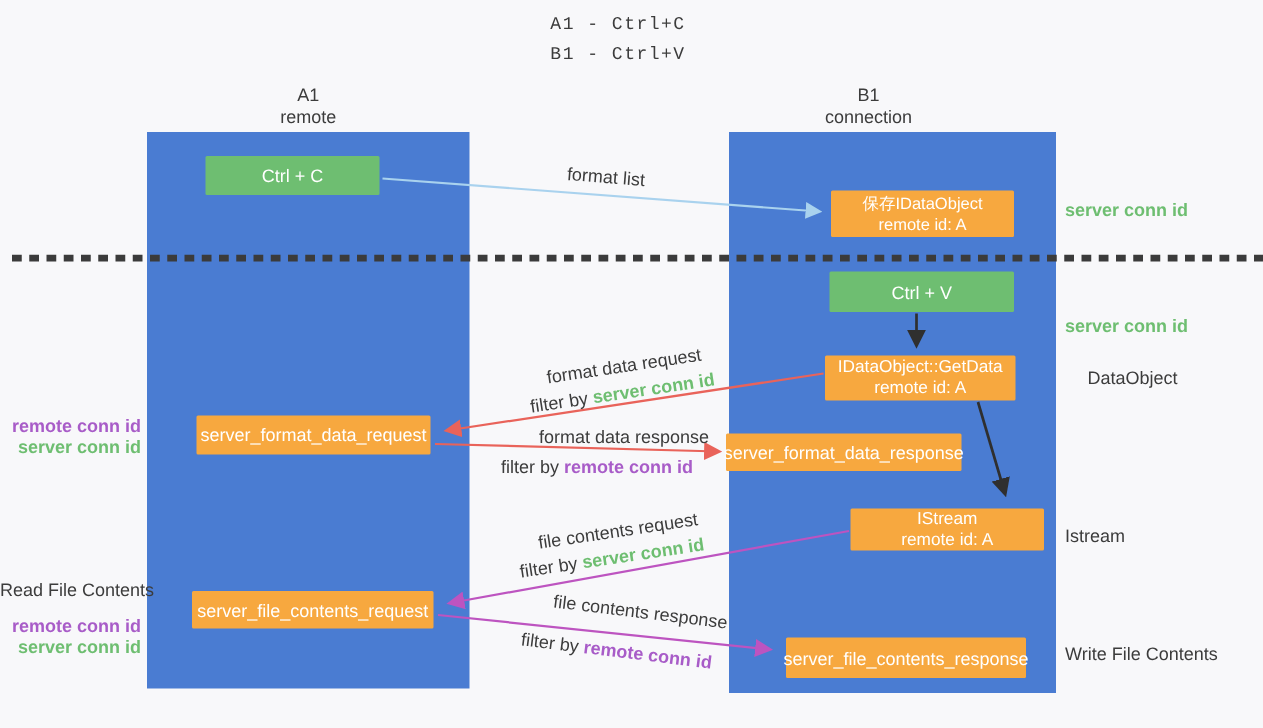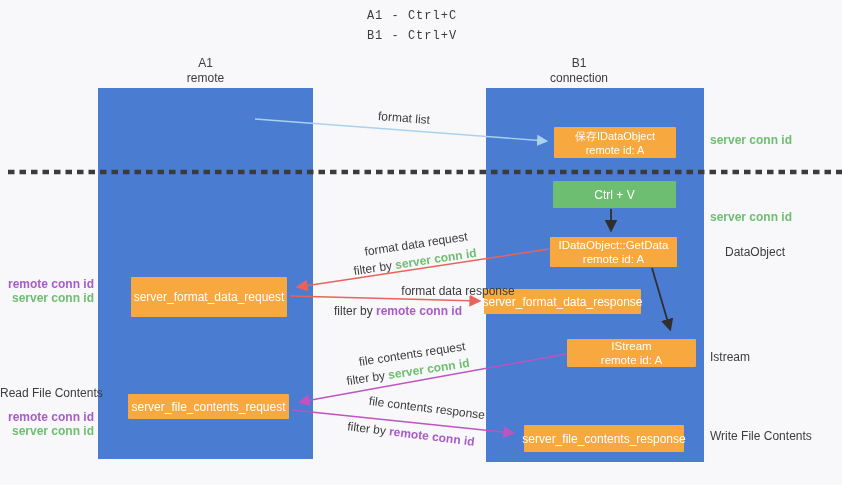--- a/index.html
+++ b/index.html
@@ -26,32 +26,32 @@
   .node{
     position:absolute;display:flex;flex-direction:column;align-items:center;justify-content:center;
     color:#ffffff;font-size:12px;line-height:14px;text-align:center;border-radius:1px;white-space:nowrap;
   }
   .green{background:var(--box-green,#6ebe71);}
   .orange{background:var(--box-orange,#f7a83f);}
   .n-ctrlc{left:137px;top:104px;width:116px;height:26px;}
   .n-save{left:554px;top:127px;width:122px;height:31px;font-size:11px;}
   .n-ctrlv{left:553px;top:181px;width:123px;height:27px;}
   .n-getdata{left:550px;top:237px;width:127px;height:30px;font-size:11.5px;}
-  .n-freq{left:131px;top:277px;width:156px;height:40px;}
+  .n-freq{left:131px;top:277px;width:156px;height:26px;}
   .n-fresp{left:484px;top:289px;width:157px;height:25px;}
   .n-istream{left:567px;top:339px;width:129px;height:28px;font-size:11.5px;}
   .n-fcreq{left:128px;top:394px;width:161px;height:25px;}
   .n-fcresp{left:524px;top:425px;width:160px;height:27px;}
   .elabel{
     position:absolute;font-size:12px;color:var(--text-dark,#3c3c3c);white-space:nowrap;
   }
   .el-formatlist{left:404px;top:118px;transform:translate(-50%,-50%) rotate(4.5deg);}
   .el-fdr{left:416px;top:244px;transform:translate(-50%,-50%) rotate(-8.5deg);}
   .el-fbs1{left:415px;top:262px;transform:translate(-50%,-50%) rotate(-8.5deg);}
-  .el-fdresp{left:416px;top:291px;transform:translate(-50%,-50%);margin-left:42px;}
+  .el-fdresp{left:416px;top:291px;transform:translate(-50%,-50%);}
   .el-fbr1{left:398px;top:311px;transform:translate(-50%,-50%);}
   .el-fcr{left:412px;top:354px;transform:translate(-50%,-50%) rotate(-8.5deg);}
   .el-fbs2{left:408px;top:372px;transform:translate(-50%,-50%) rotate(-8.5deg);}
   .el-fcresp{left:427px;top:408px;transform:translate(-50%,-50%) rotate(7deg);}
   .el-fbr2{left:411px;top:434px;transform:translate(-50%,-50%) rotate(7deg);}
   .green-text{color:var(--text-green,#6ebe71);font-weight:bold;}
   .purple-text{color:var(--text-purple,#a85cc8);font-weight:bold;}
   .side-left{position:absolute;left:0;width:94px;text-align:right;font-size:12px;white-space:nowrap;}
   .side-right{position:absolute;left:710px;font-size:12px;white-space:nowrap;}
   .sl-remote1{top:277px;} .sl-server1{top:291px;}
@@ -110,20 +110,21 @@
     <line class="stroke-dot" x1="8" y1="172" x2="842" y2="172" stroke-width="4.5" stroke-dasharray="6.5 5"></line>
     <line class="stroke-blue" x1="255" y1="119" x2="546" y2="141" stroke-width="1.4" marker-end="url(#mBlue)"></line>
     <line class="stroke-black" x1="611" y1="209" x2="611" y2="230" stroke-width="1.8" marker-end="url(#mBlack)"></line>
     <line class="stroke-black" x1="652" y1="268" x2="670" y2="329" stroke-width="1.8" marker-end="url(#mBlack)"></line>
     <line class="stroke-red" x1="549" y1="249" x2="298" y2="287" stroke-width="1.5" marker-end="url(#mRed)"></line>
     <line class="stroke-red" x1="290" y1="296" x2="479" y2="301" stroke-width="1.5" marker-end="url(#mRed)"></line>
     <line class="stroke-mag" x1="566" y1="354" x2="300" y2="402" stroke-width="1.5" marker-end="url(#mMag)"></line>
     <line class="stroke-mag" x1="292" y1="410" x2="513" y2="433" stroke-width="1.5" marker-end="url(#mMag)"></line>
   </svg>
 
+  <div class="node green n-ctrlc">Ctrl + C</div>
 
   <div class="node orange n-save">
     <span>保存IDataObject</span>
     <span>remote id: A</span>
   </div>
 
   <div class="node green n-ctrlv">Ctrl + V</div>
 
   <div class="node orange n-getdata">
     <span>IDataObject::GetData</span>

